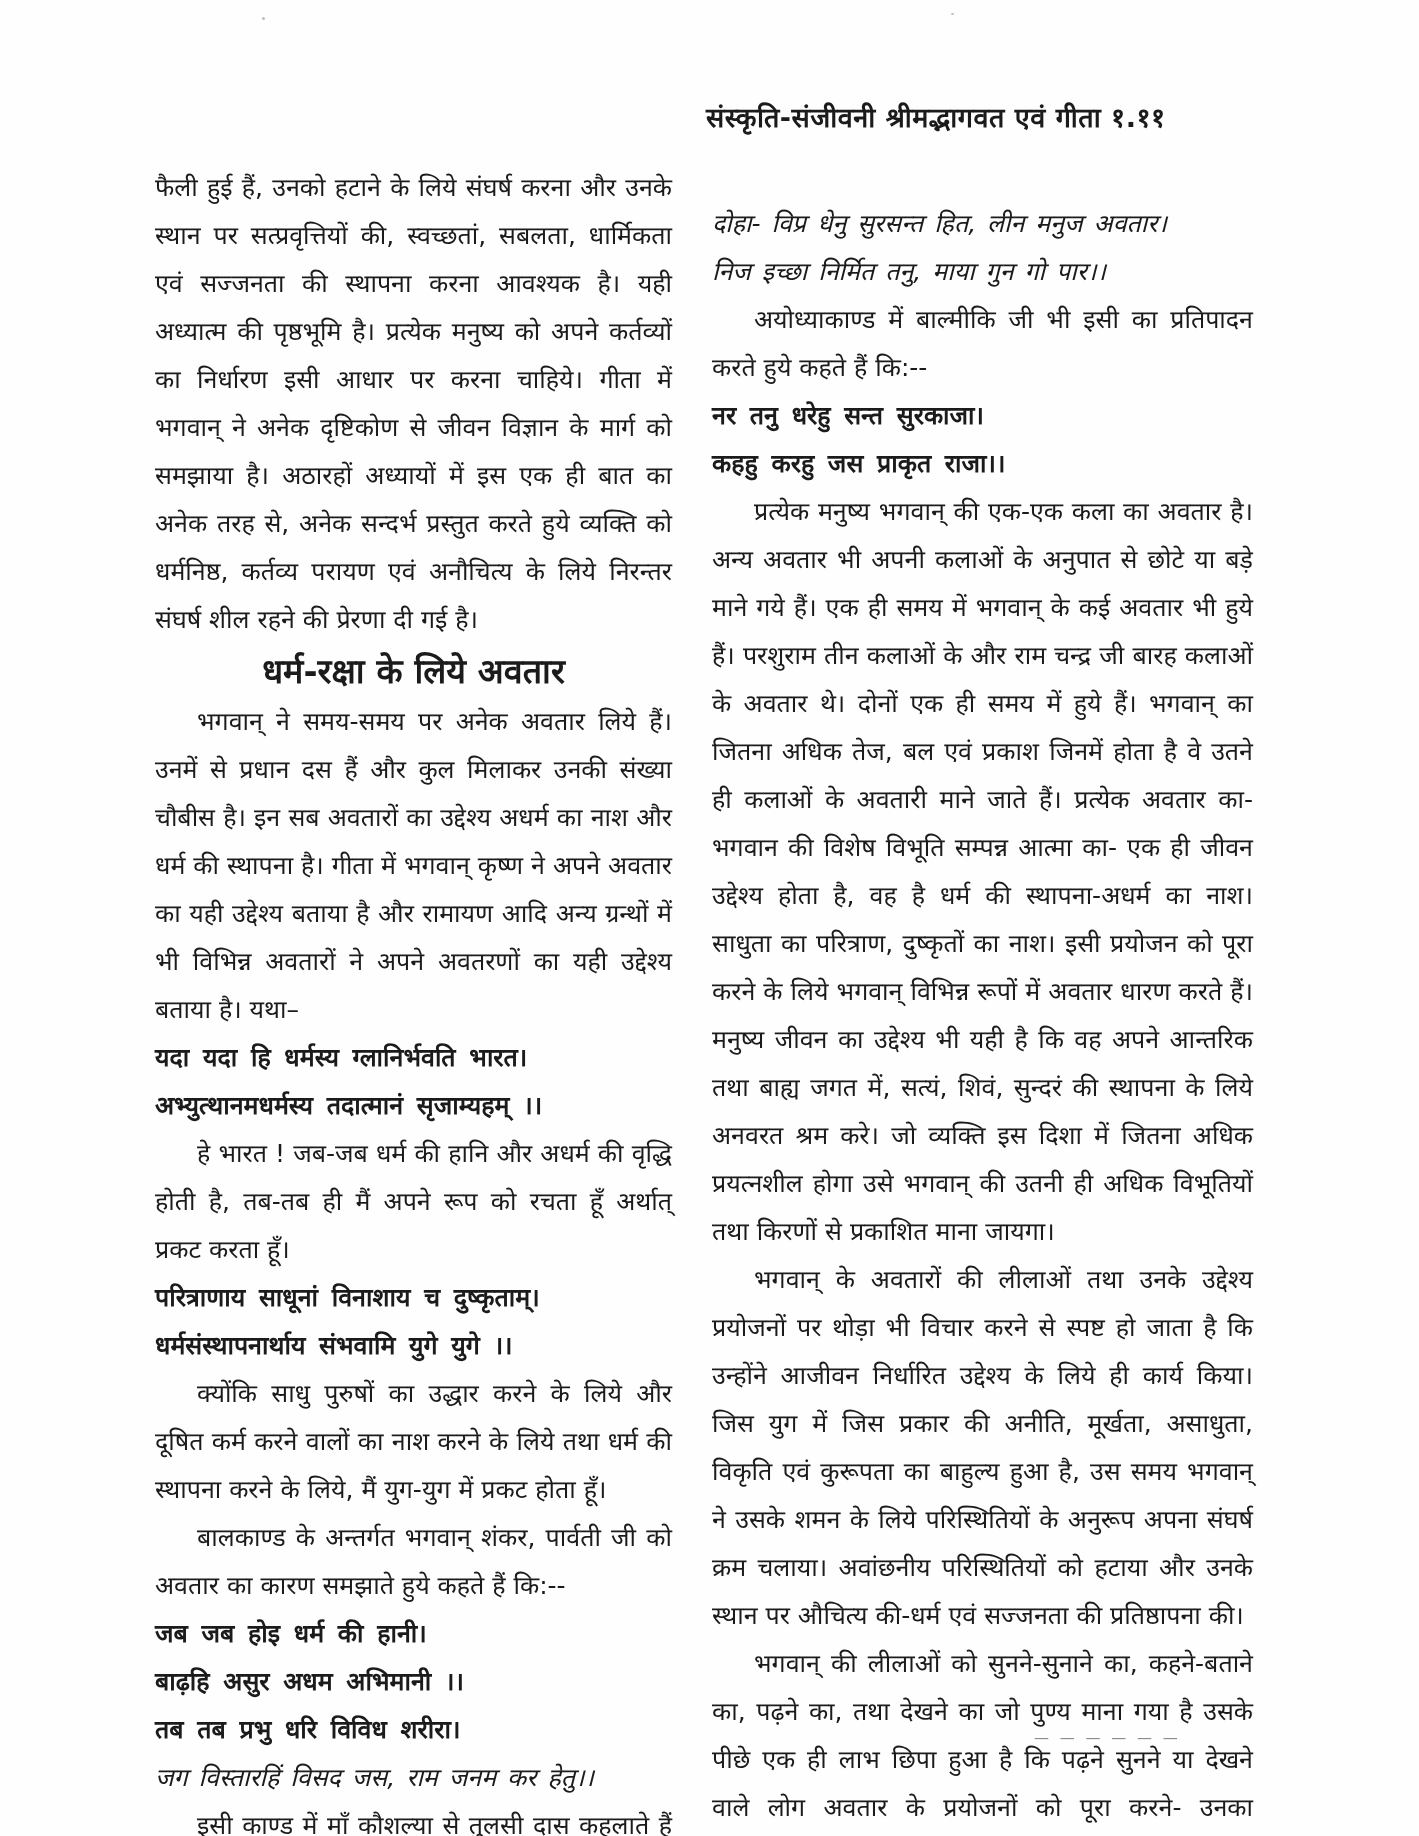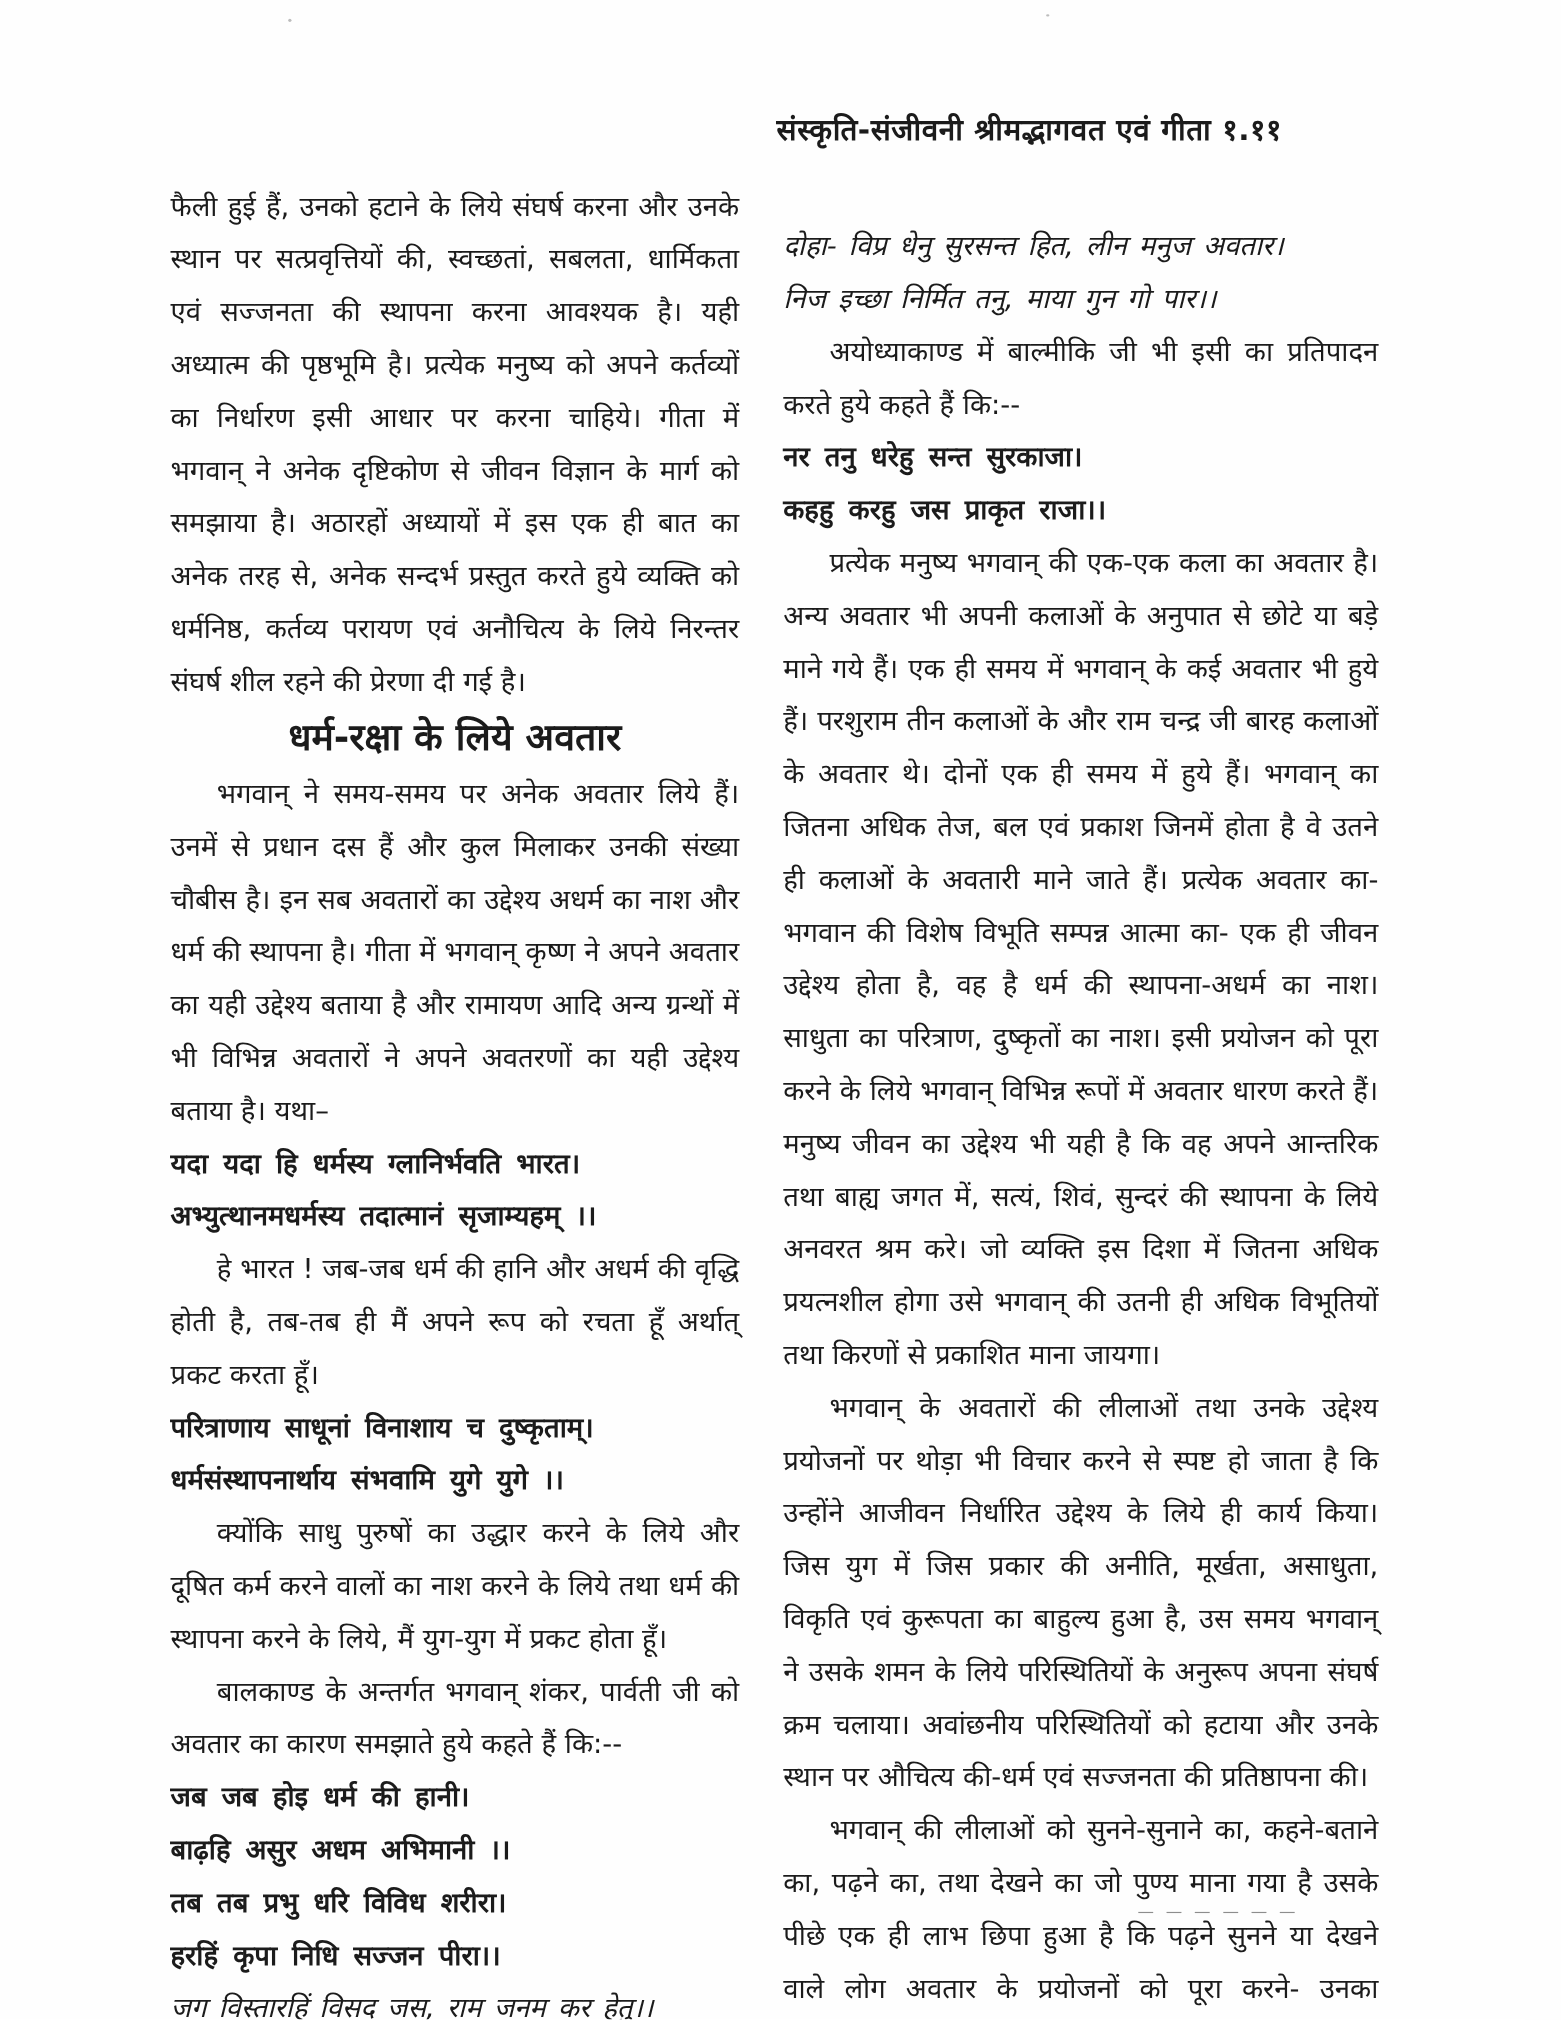--- a/index.html
+++ b/index.html
@@ -94,21 +94,20 @@
     <div class="verse-line verse-bold">यदा यदा हि धर्मस्य ग्लानिर्भवति भारत।</div>
     <div class="verse-line verse-bold">अभ्युत्थानमधर्मस्य तदात्मानं सृजाम्यहम् ।।</div>
     <p class="para">हे भारत ! जब-जब धर्म की हानि और अधर्म की वृद्धि होती है, तब-तब ही मैं अपने रूप को रचता हूँ अर्थात् प्रकट करता हूँ।</p>
     <div class="verse-line verse-bold">परित्राणाय साधूनां विनाशाय च दुष्कृताम्।</div>
     <div class="verse-line verse-bold">धर्मसंस्थापनार्थाय संभवामि युगे युगे ।।</div>
     <p class="para">क्योंकि साधु पुरुषों का उद्धार करने के लिये और दूषित कर्म करने वालों का नाश करने के लिये तथा धर्म की स्थापना करने के लिये, मैं युग-युग में प्रकट होता हूँ।</p>
     <p class="para">बालकाण्ड के अन्तर्गत भगवान् शंकर, पार्वती जी को अवतार का कारण समझाते हुये कहते हैं कि:--</p>
     <div class="verse-line verse-bold">जब जब होइ धर्म की हानी।</div>
     <div class="verse-line verse-bold">बाढ़हि असुर अधम अभिमानी ।।</div>
     <div class="verse-line verse-bold">तब तब प्रभु धरि विविध शरीरा।</div>
-    <div class="verse-line verse-bold">हरहिं कृपा निधि सज्जन पीरा।।</div>
     <div class="verse-line verse-italic">जग विस्तारहिं विसद जस, राम जनम कर हेतु।।</div>
     <p class="para">इसी काण्ड में माँ कौशल्या से तुलसी दास कहलाते हैं कि:--</p>
   </div>
 
   <div class="column col-right">
     <div class="verse-line verse-italic">दोहा- विप्र धेनु सुरसन्त हित, लीन मनुज अवतार।</div>
     <div class="verse-line verse-italic">निज इच्छा निर्मित तनु, माया गुन गो पार।।</div>
     <p class="para">अयोध्याकाण्ड में बाल्मीकि जी भी इसी का प्रतिपादन करते हुये कहते हैं कि:--</p>
     <div class="verse-line verse-bold">नर तनु धरेहु सन्त सुरकाजा।</div>
     <div class="verse-line verse-bold">कहहु करहु जस प्राकृत राजा।।</div>

